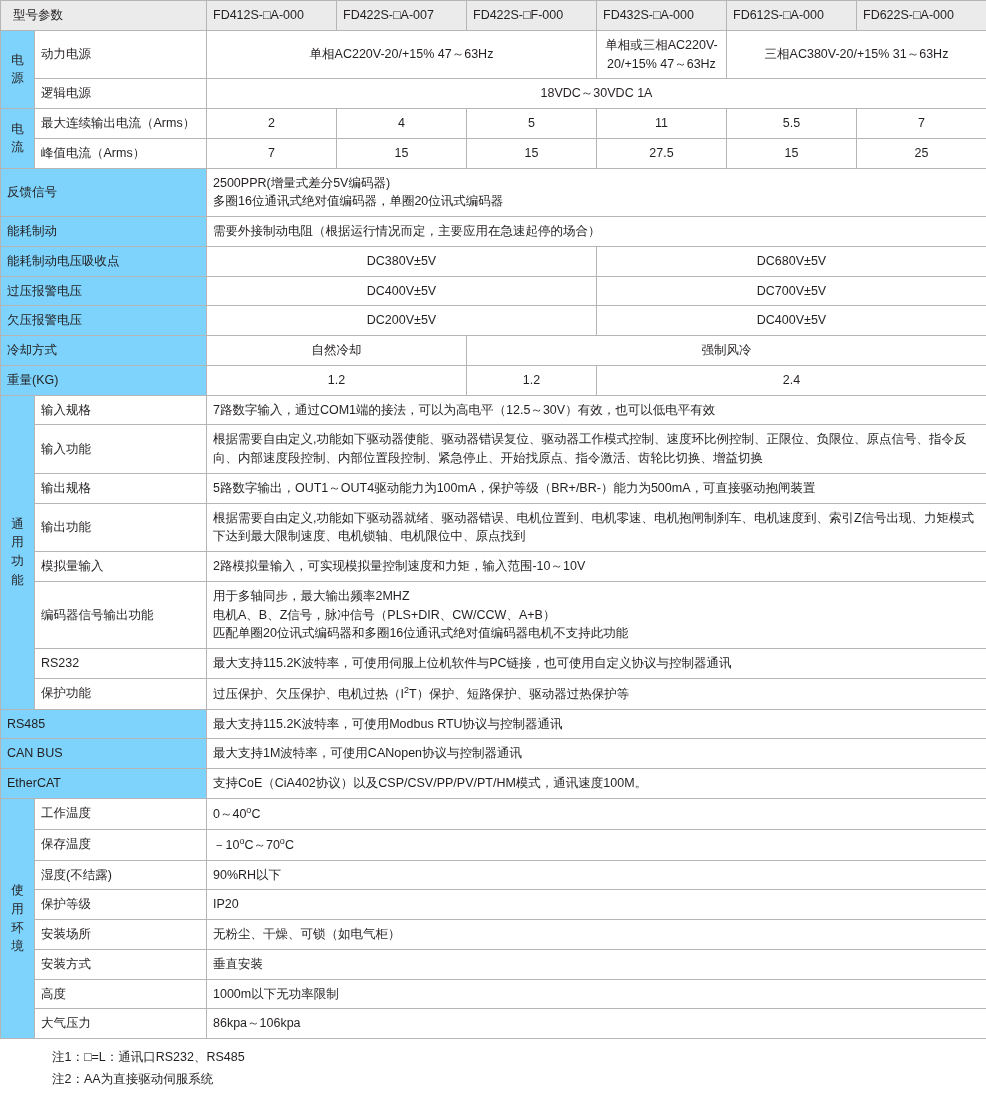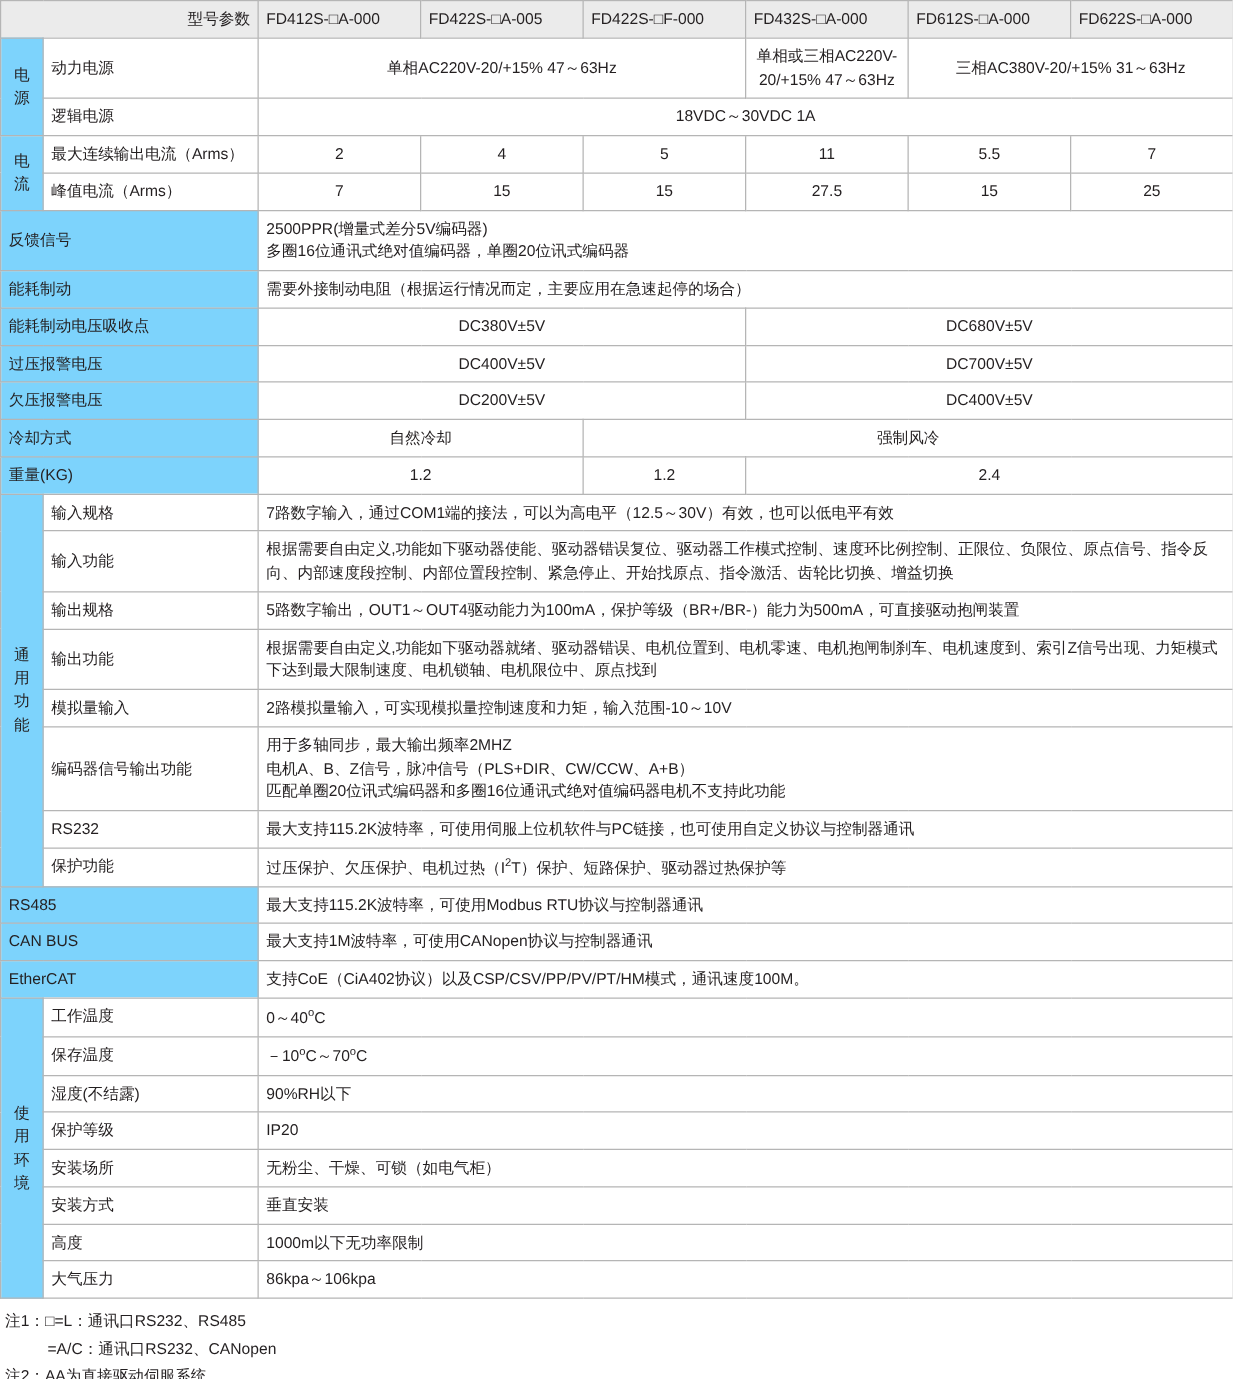--- a/index.html
+++ b/index.html
@@ -33,22 +33,22 @@
   }
   
   .hdr td {
     background: #ebebeb;
     font-weight: bold;
     font-size: 12.5px;
     padding-top: 9px;
     padding-bottom: 9px;
   }
   .hdr td.hdr-first {
-    text-align: right;
-    padding-left: 24px;
+    text-align: left;
+    padding-left: 12px;
   }
   
   .grp {
     background: #7dd3fc;
     text-align: left;
     padding-left: 8px;
     width: 34px;
   }
   .sub {
     background: #ffffff;
@@ -59,21 +59,21 @@
   .ctr { text-align: center; }
   .lft { text-align: left; }
   sup.sm { font-size: 9px; vertical-align: super; }
   .deg { font-size: 9px; vertical-align: super; }
   .notes {
     margin: 8px 0 0 0;
     padding: 0 0 10px 4px;
     line-height: 1.75;
     font-size: 12.5px;
   }
-  .notes div { white-space: pre; }
+  .notes div { white-space: pre; margin-left: 48px; }
   .ind { padding-left: 34px; }
   .multiline { white-space: pre-line; }
 </style>
 </head>
 <body>
 
 <div id="sheet">
 <table class="spec">
   <colgroup>
     <col style="width:34px">
@@ -83,21 +83,21 @@
     <col style="width:130px">
     <col style="width:130px">
     <col style="width:130px">
     <col style="width:130px">
   </colgroup>
 
   <tbody>
         <tr class="hdr">
     <td class="hdr-first" colspan="2">型号参数</td>
     <td>FD412S-□A-000</td>
-    <td>FD422S-□A-005</td>
+    <td>FD422S-□A-007</td>
     <td>FD422S-□F-000</td>
     <td>FD432S-□A-000</td>
     <td>FD612S-□A-000</td>
     <td>FD622S-□A-000</td>
   </tr>
 
   <tr>
     <td class="grp ctr" rowspan="2">电源</td>
     <td class="sub">动力电源</td>
     <td class="ctr" colspan="3">单相AC220V-20/+15% 47～63Hz</td>
@@ -253,16 +253,15 @@
   </tr>
   <tr>
     <td class="sub">大气压力</td>
     <td class="lft" colspan="6">86kpa～106kpa</td>
   </tr>
 </tbody>
     </table>
 
 <div class="notes">
   <div>注1：□=L：通讯口RS232、RS485</div>
-  <div class="ind">=A/C：通讯口RS232、CANopen</div>
   <div>注2：AA为直接驱动伺服系统</div>
 </div>
 </div>
 
 </body></html>

